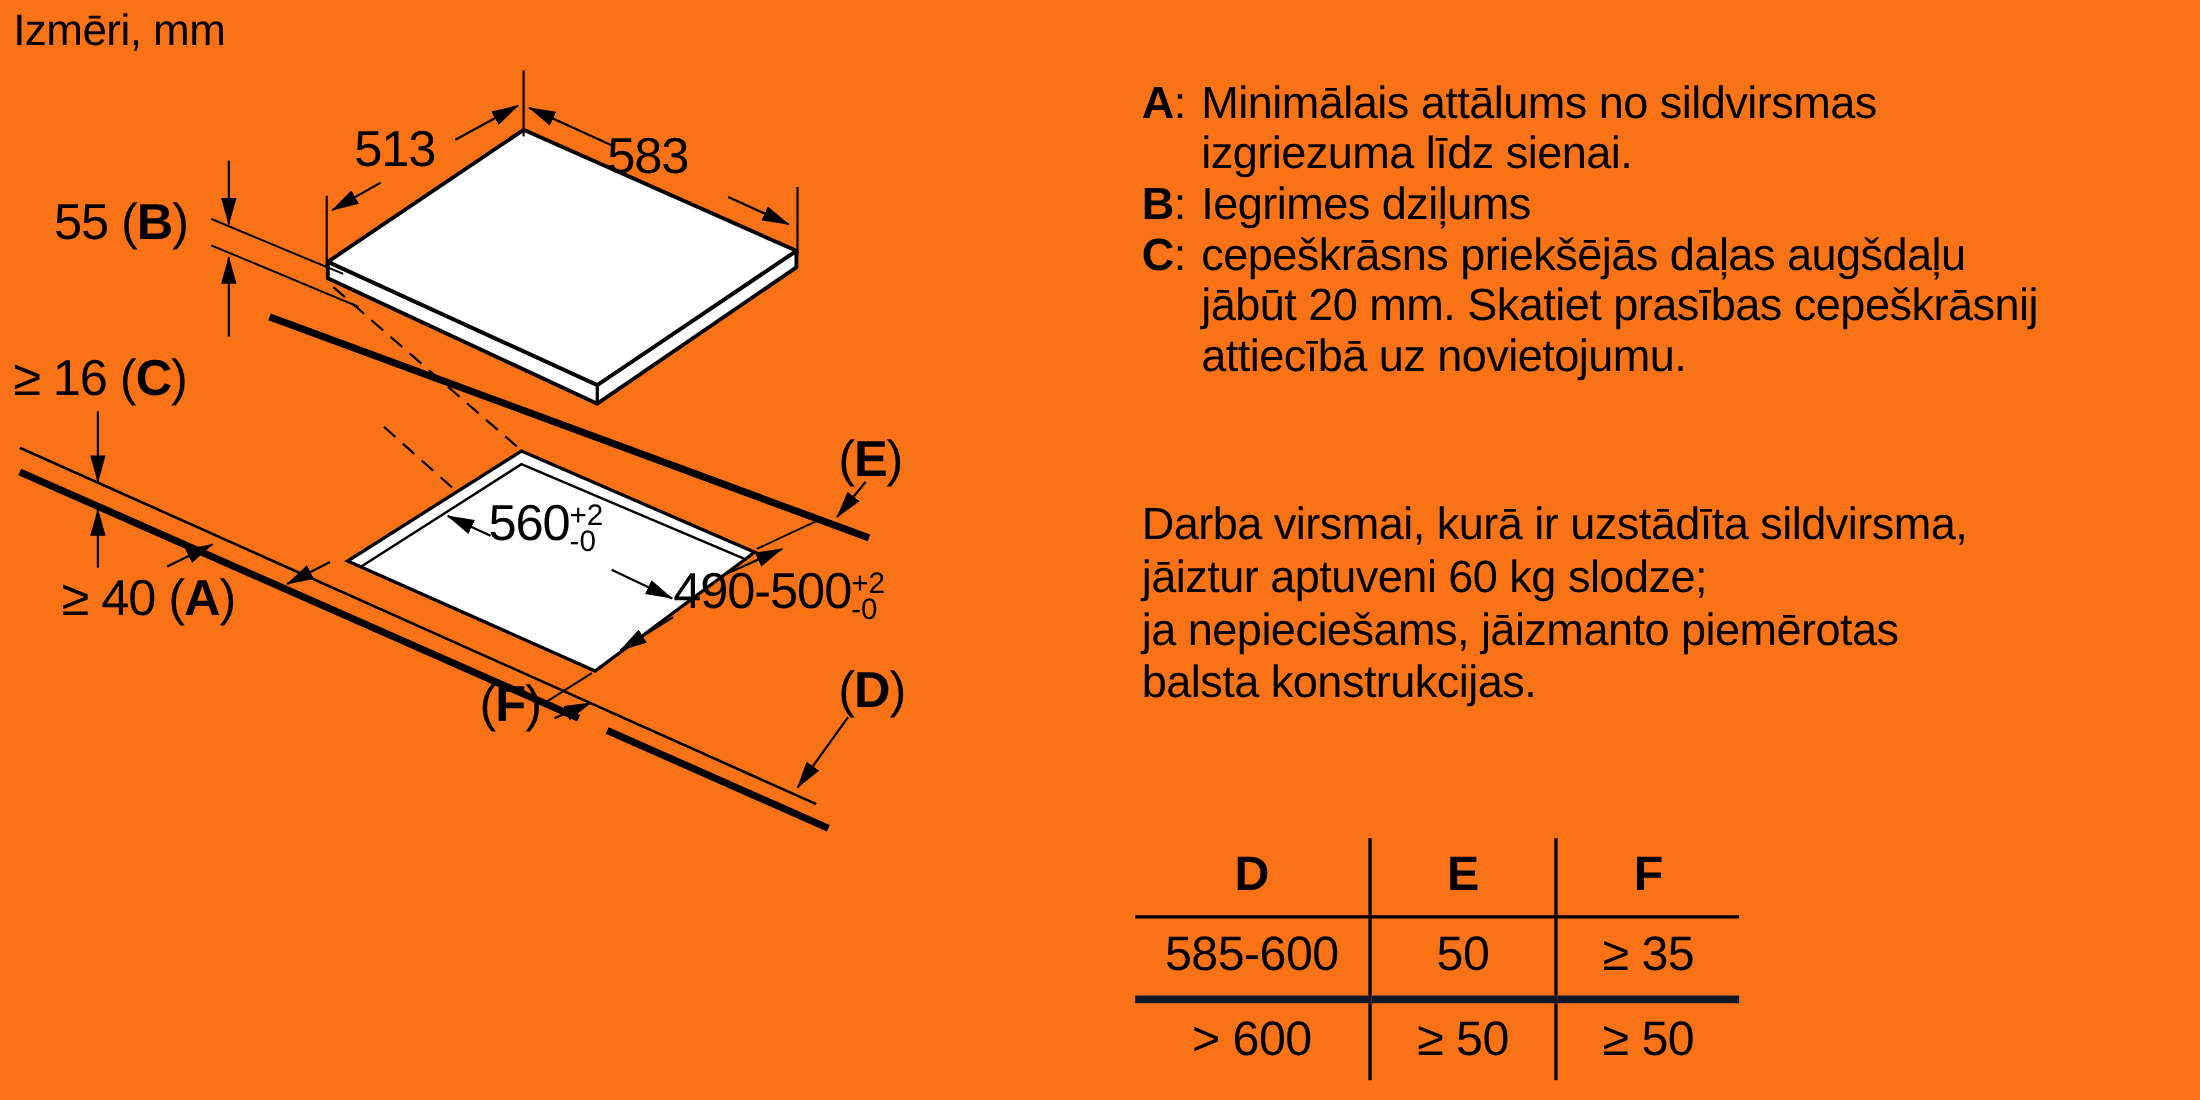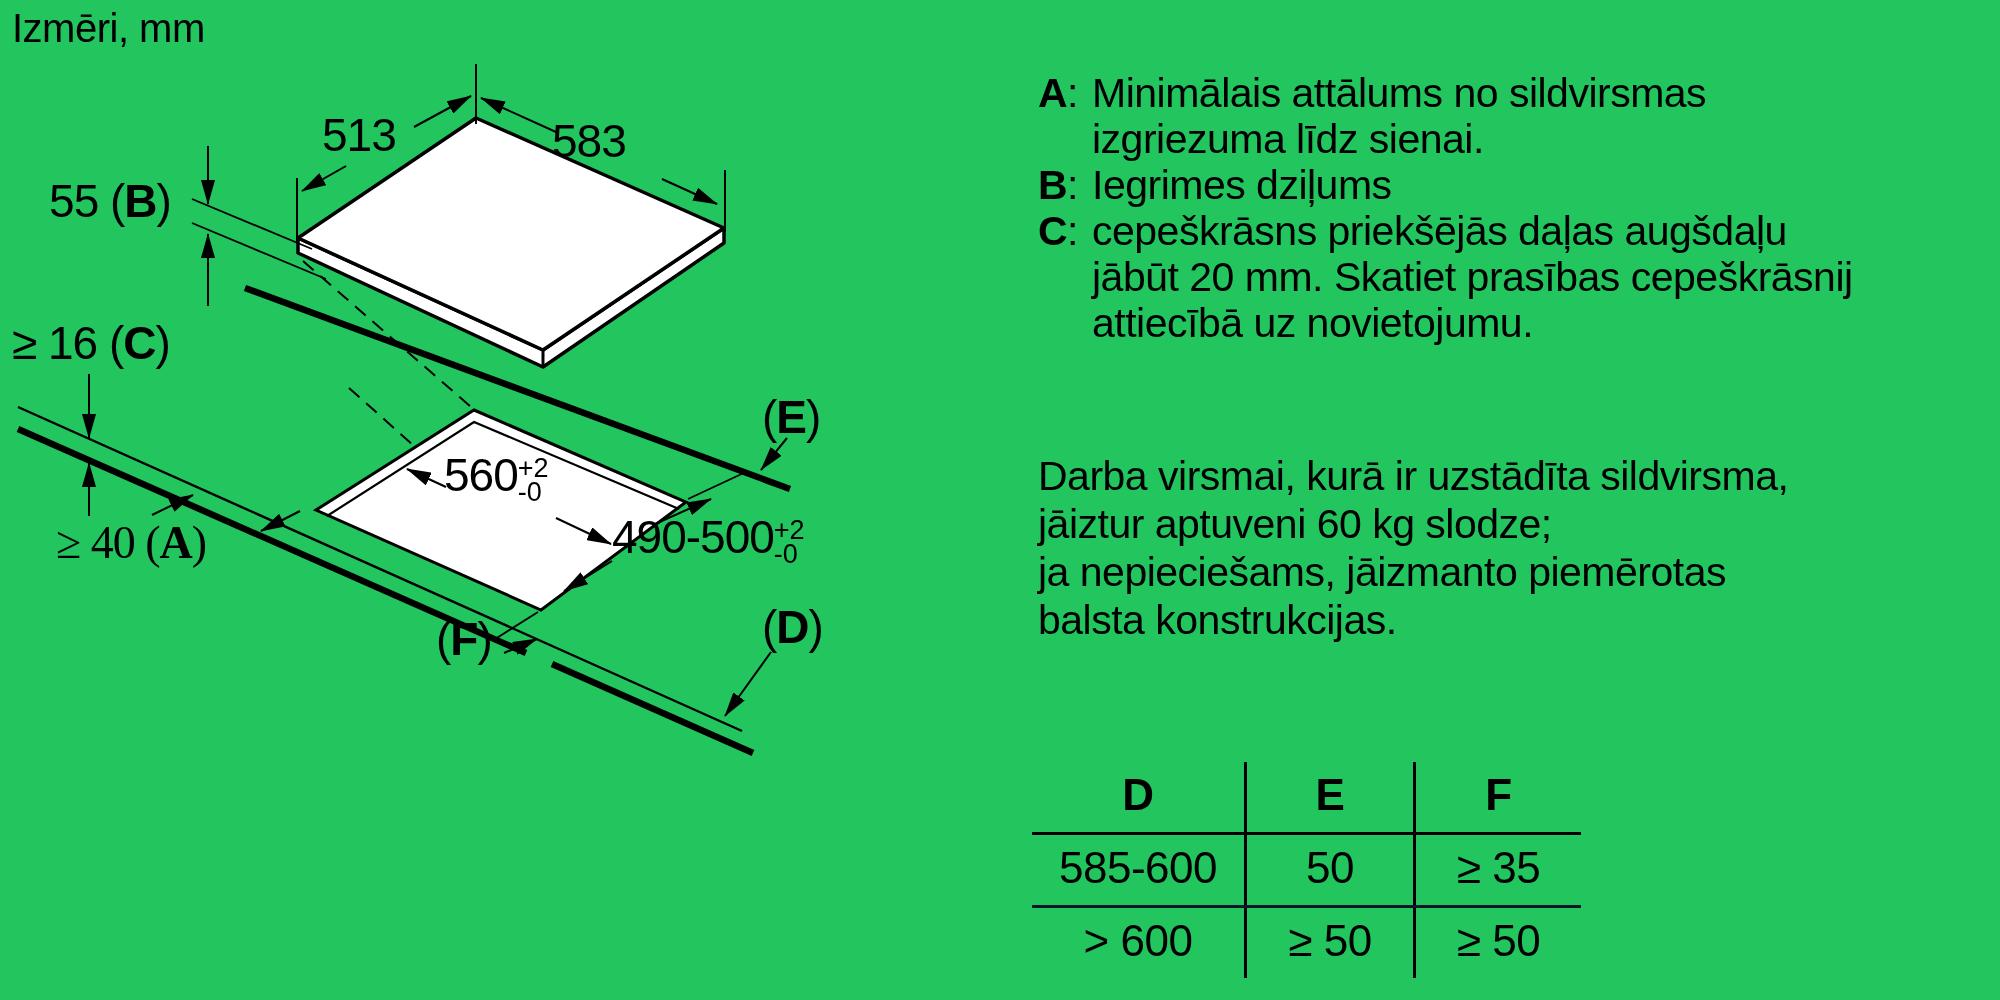--- a/index.html
+++ b/index.html
@@ -1,16 +1,16 @@
 <!DOCTYPE html>
 <html><head>
 <meta charset="utf-8">
 <style>
   html,body{margin:0;padding:0;background:#fff;}
-  .canvas{position:relative;width:2000px;height:1000px;background:#22c55e;overflow:hidden;
+  .canvas{position:relative;width:2000px;height:1000px;background:#f97316;overflow:hidden;
           font-family:"Liberation Sans", sans-serif;color:#000;}
   .abs{position:absolute;}
   .page-title{left:12px;top:6px;font-size:40px;letter-spacing:-0.5px;}
   svg.draw{position:absolute;left:0;top:0;}
 
   
   .dim{position:absolute;font-size:46px;letter-spacing:-1px;white-space:nowrap;line-height:1;}
   .dim b{font-weight:bold;}
   .dim.center{text-align:left;}
   .tol{display:inline-block;vertical-align:-10px;font-size:27px;letter-spacing:0;
@@ -31,21 +31,21 @@
   .spec-table{left:1032px;top:762px;}
   table.t{border-collapse:collapse;font-size:44px;letter-spacing:-0.5px;}
   table.t th, table.t td{font-weight:normal;text-align:center;padding:8px 0 12px 0;}
   table.t th{font-weight:bold;}
   table.t .c1{width:212px;}
   table.t .c2{width:166px;}
   table.t .c3{width:165px;}
   table.t thead th{border-bottom:3px solid #000;}
   table.t tr td.c1, table.t tr th.c1{border-right:3px solid #000;}
   table.t tr td.c2, table.t tr th.c2{border-right:3px solid #000;}
-  table.t tbody tr.r1 td{border-bottom:3px solid #0f172a;}
+  table.t tbody tr.r1 td{border-bottom:7px solid #0f172a;}
 </style>
 </head>
 <body>
 
 <div class="canvas">
 
   <div class="abs page-title">Izmēri, mm</div>
 
   <svg class="draw" width="900" height="790" viewBox="0 0 900 790">
     <defs>
@@ -108,21 +108,21 @@
     </g>
   </svg>
 
   <div class="dim center" style="left:322px;top:112px;width:116px;"><span>513</span></div>
   <div class="dim center" style="left:552px;top:118px;width:116px;"><span>583</span></div>
 
   <div class="dim" style="left:30px;top:178px;width:160px;text-align:center;"><span>55 (</span><b>B</b><span>)</span></div>
 
   <div class="dim" style="left:12px;top:320px;"><span>≥ 16 (</span><b>C</b><span>)</span></div>
 
-  <div class="dim" style="left:56px;top:520px;font-family:Liberation Serif, serif;"><span>≥ 40 (</span><b>A</b><span>)</span></div>
+  <div class="dim" style="left:56px;top:520px;"><span>≥ 40 (</span><b>A</b><span>)</span></div>
 
   <div class="dim" style="left:444px;top:452px;"><span>560</span><span class="tol"><span>+2</span><span>-0</span></span></div>
 
   <div class="dim" style="left:612px;top:514px;"><span>490-500</span><span class="tol"><span>+2</span><span>-0</span></span></div>
 
   <div class="dim" style="left:762px;top:394px;"><span>(</span><b>E</b><span>)</span></div>
 
   <div class="dim" style="left:762px;top:604px;"><span>(</span><b>D</b><span>)</span></div>
 
   <div class="dim" style="left:436px;top:616px;"><span>(</span><b>F</b><span>)</span></div>

